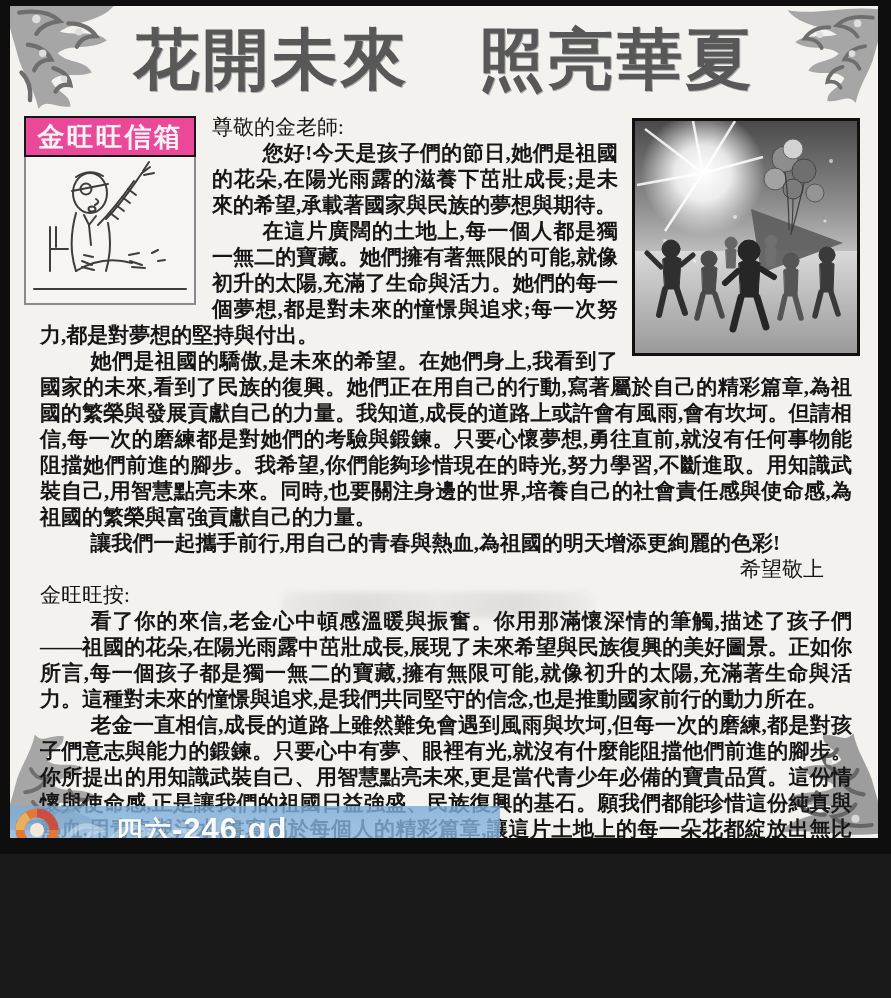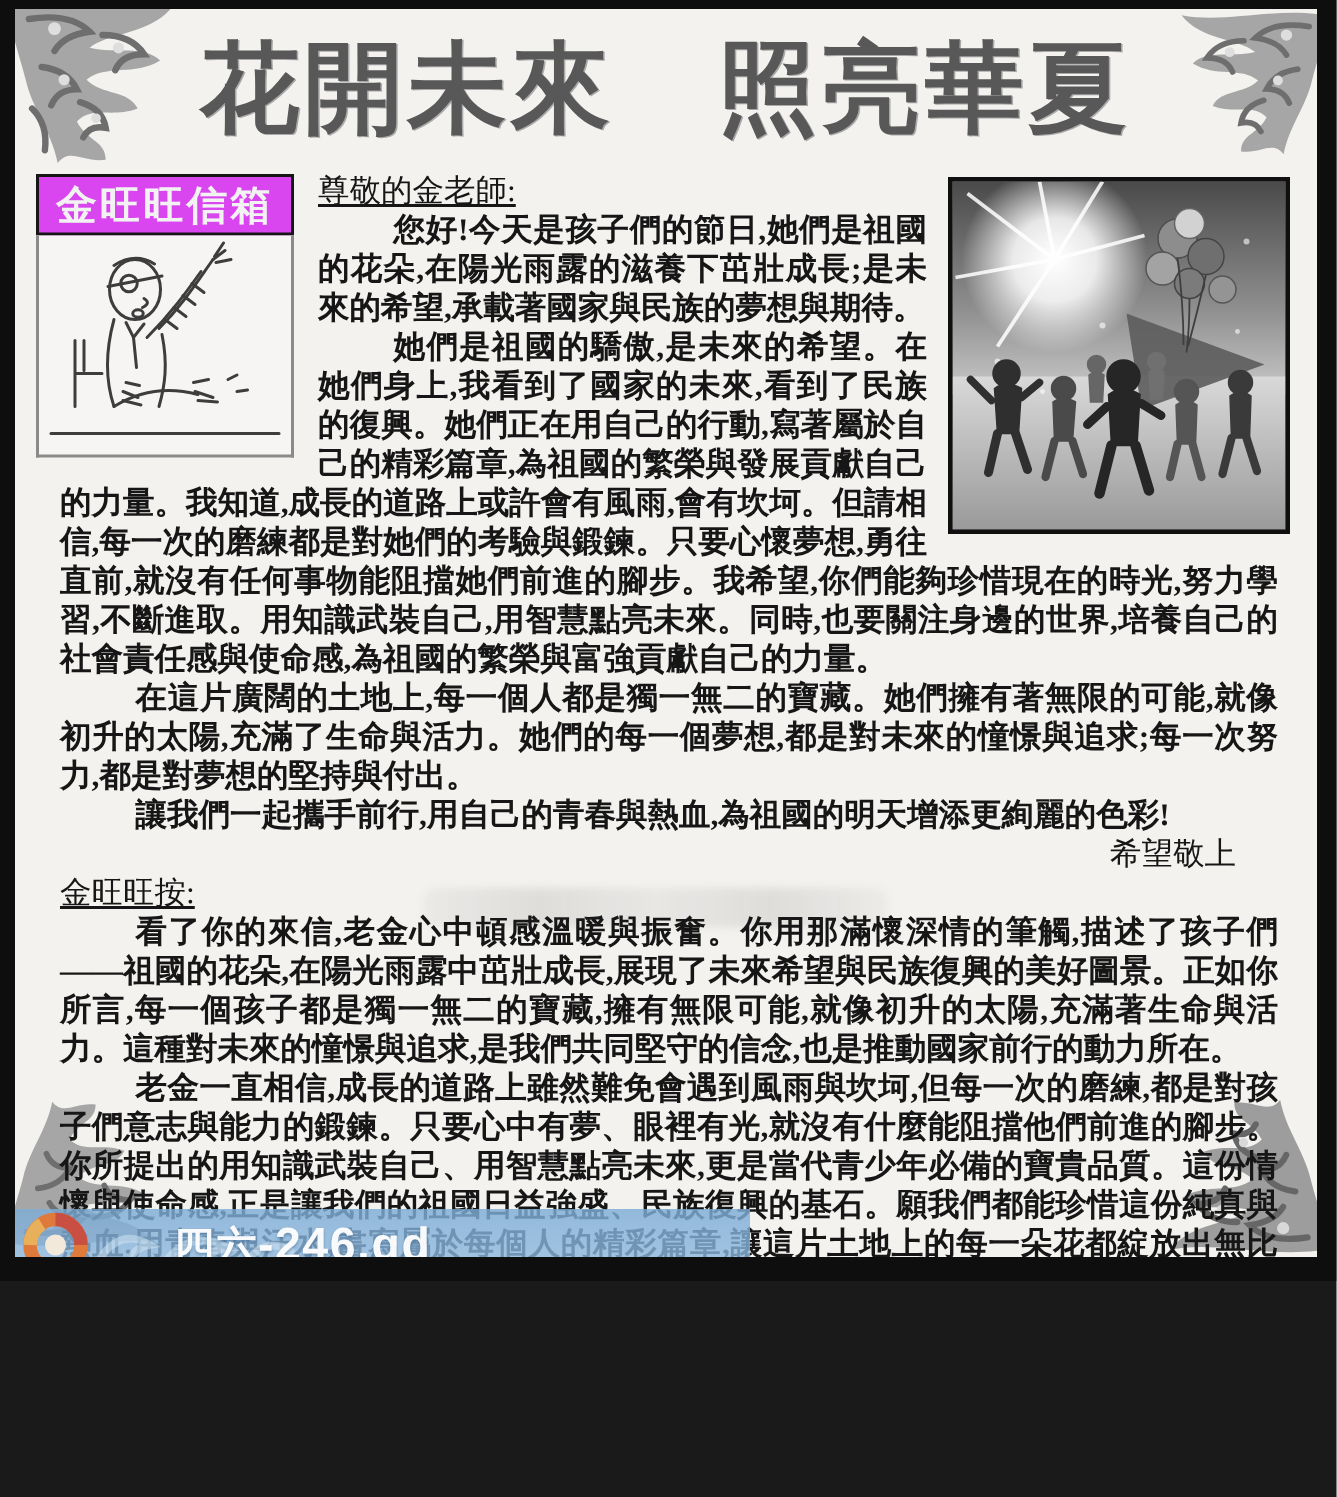--- a/index.html
+++ b/index.html
@@ -25,31 +25,31 @@
     font-family:"Liberation Serif","DejaVu Serif",serif;
   }
   .orn{position:absolute;z-index:1;pointer-events:none;}
   .orn.tl{top:-4px;left:-6px;}
   .orn.tr{top:-2px;right:-8px;transform:scaleX(-1);}
   .orn.bl{bottom:2px;left:-6px;transform:scaleY(-1);}
   .orn.br{bottom:0px;right:-8px;transform:scale(-1,-1);}
   .article{position:relative;z-index:2;padding:4px 26px 0 30px;font-size:21px;line-height:26px;text-align:justify;}
   .mailbox{float:left;width:172px;margin:2px 16px 6px -16px;}
   .mailbox-header{
-    background:#d946ef;color:#f2f2f2;text-align:center;
+    background:#ec4899;color:#f2f2f2;text-align:center;
     font-size:27px;font-weight:bold;letter-spacing:2px;
     padding:6px 0 5px 0;border:2px solid #161616;
   }
   .mailbox-art{border:2px solid #8a8a8a;border-top:none;background:#f6f5f3;height:146px;overflow:hidden;}
   .photo{
     float:right;width:222px;height:232px;margin:4px -8px 12px 14px;
     border:3px solid #101010;background:#777;overflow:hidden;
   }
   .para{margin:0;text-indent:2.4em;font-weight:bold;}
-  .salutation{margin:0;text-indent:0;text-decoration:underline;}
+  .salutation{margin:0;text-indent:0;}
   .wish{margin:0;text-indent:6em;}
   .signoff{margin:0;text-align:right;text-indent:0;}
   .signoff.letter{padding-right:28px;}
   .signoff.reply{padding-right:22px;}
   .footer-note{margin:8px 0 0 0;text-align:center;text-indent:0;}
   .smudge{
     position:absolute;z-index:3;top:586px;left:272px;width:310px;height:26px;
     background:linear-gradient(90deg,rgba(40,40,40,.04),rgba(40,40,40,.10),rgba(40,40,40,.05),rgba(40,40,40,.10),rgba(40,40,40,.03));
     filter:blur(3px);border-radius:8px;pointer-events:none;
   }
@@ -248,22 +248,22 @@
           <g fill="#707070" stroke="#707070">
               <circle cx="136" cy="120" r="6"></circle>
               <path d="M131 127 q5 -4 10 0 l-1 18 l-8 0 Z"></path>
             </g>
         </g>
       </svg>
     </div>
 
     <p class="salutation">尊敬的金老師:</p>
     <p class="para">您好!今天是孩子們的節日,她們是祖國的花朵,在陽光雨露的滋養下茁壯成長;是未來的希望,承載著國家與民族的夢想與期待。</p>
+    <p class="para">在這片廣闊的土地上,每一個人都是獨一無二的寶藏。她們擁有著無限的可能,就像初升的太陽,充滿了生命與活力。她們的每一個夢想,都是對未來的憧憬與追求;每一次努力,都是對夢想的堅持與付出。</p>
     <p class="para">她們是祖國的驕傲,是未來的希望。在她們身上,我看到了國家的未來,看到了民族的復興。她們正在用自己的行動,寫著屬於自己的精彩篇章,為祖國的繁榮與發展貢獻自己的力量。我知道,成長的道路上或許會有風雨,會有坎坷。但請相信,每一次的磨練都是對她們的考驗與鍛鍊。只要心懷夢想,勇往直前,就沒有任何事物能阻擋她們前進的腳步。我希望,你們能夠珍惜現在的時光,努力學習,不斷進取。用知識武裝自己,用智慧點亮未來。同時,也要關注身邊的世界,培養自己的社會責任感與使命感,為祖國的繁榮與富強貢獻自己的力量。</p>
-    <p class="para">在這片廣闊的土地上,每一個人都是獨一無二的寶藏。她們擁有著無限的可能,就像初升的太陽,充滿了生命與活力。她們的每一個夢想,都是對未來的憧憬與追求;每一次努力,都是對夢想的堅持與付出。</p>
     <p class="para">讓我們一起攜手前行,用自己的青春與熱血,為祖國的明天增添更絢麗的色彩!</p>
     <p class="signoff letter">希望敬上</p>
 
     <p class="salutation">金旺旺按:</p>
     <p class="para">看了你的來信,老金心中頓感溫暖與振奮。你用那滿懷深情的筆觸,描述了孩子們——祖國的花朵,在陽光雨露中茁壯成長,展現了未來希望與民族復興的美好圖景。正如你所言,每一個孩子都是獨一無二的寶藏,擁有無限可能,就像初升的太陽,充滿著生命與活力。這種對未來的憧憬與追求,是我們共同堅守的信念,也是推動國家前行的動力所在。</p>
     <p class="para">老金一直相信,成長的道路上雖然難免會遇到風雨與坎坷,但每一次的磨練,都是對孩子們意志與能力的鍛鍊。只要心中有夢、眼裡有光,就沒有什麼能阻擋他們前進的腳步。你所提出的用知識武裝自己、用智慧點亮未來,更是當代青少年必備的寶貴品質。這份情懷與使命感,正是讓我們的祖國日益強盛、民族復興的基石。願我們都能珍惜這份純真與熱血,用青春與汗水,書寫屬於每個人的精彩篇章,讓這片土地上的每一朵花都綻放出無比耀眼的光芒。你的話語已化作一道道希望之光,穿越時空,照亮未來的路。</p>
     <p class="wish">祝你身心康泰,前程似錦,並傳承這份對美好未來的熱愛與責任!</p>
 
     <p class="footer-note">金旺旺按:本人的心水碼都刊在《點碼成金》,請查閱。</p>
   </div>

